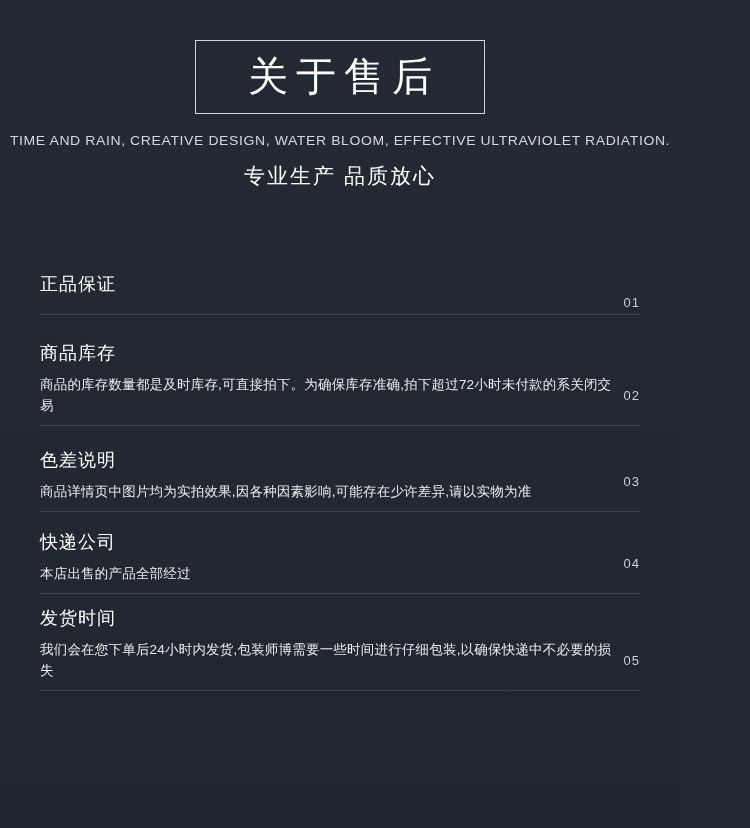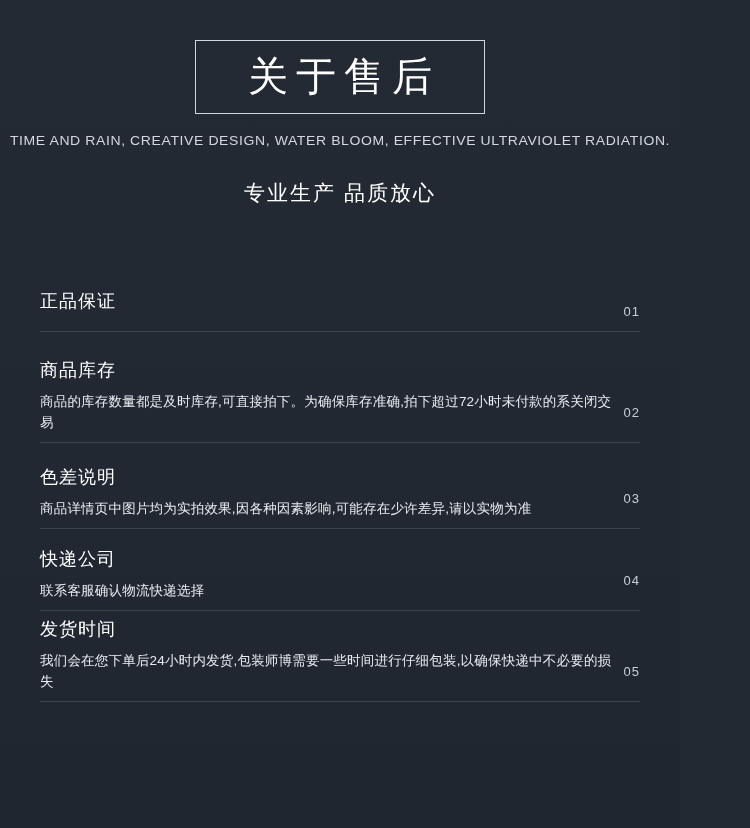--- a/index.html
+++ b/index.html
@@ -47,21 +47,21 @@
 
   .subtitle-en {
     margin-top: 18px;
     font-size: 14px;
     letter-spacing: 0.6px;
     color: #d3d8df;
     transform: scaleY(0.95);
   }
 
   .subtitle-cn {
-    margin-top: 31px;
+    margin-top: 14px;
     font-size: 21px;
     letter-spacing: 2px;
     color: #ffffff;
     font-weight: normal;
   }
 
   
   .list {
     margin: 82px auto 0 auto;
     width: 600px;
@@ -97,24 +97,24 @@
     bottom: 22px;
     font-size: 13px;
     color: #c9cfd7;
     letter-spacing: 1px;
   }
 
   
   .item.i1 { margin-bottom: 26px; }
   .item.i2 { margin-bottom: 22px; }
   .item.i3 { }
-  .item.i4 { margin-bottom: 6px; }
+  .item.i4 { margin-bottom: 12px; }
   .item.i5 { margin-bottom: 0; }
 
-  .item.i1 .item-index { bottom: 12px; }
+  .item.i1 .item-index { bottom: 4px; }
 </style>
 </head>
 <body>
 
 <div class="page">
 
   <div class="header">
     <div class="title-box">
       <div class="title-text">关于售后</div>
     </div>
@@ -136,21 +136,21 @@
     </div>
 
     <div class="item i3">
       <div class="item-heading">色差说明</div>
       <div class="item-desc">商品详情页中图片均为实拍效果,因各种因素影响,可能存在少许差异,请以实物为准</div>
       <div class="item-index">03</div>
     </div>
 
     <div class="item i4">
       <div class="item-heading">快递公司</div>
-      <div class="item-desc">联系客服确认物流快递选择</div>
+      <div class="item-desc">本店出售的产品全部经过</div>
       <div class="item-index">04</div>
     </div>
 
     <div class="item i5">
       <div class="item-heading">发货时间</div>
       <div class="item-desc">我们会在您下单后24小时内发货,包装师博需要一些时间进行仔细包装,以确保快递中不必要的损失</div>
       <div class="item-index">05</div>
     </div>
 
   </div>

